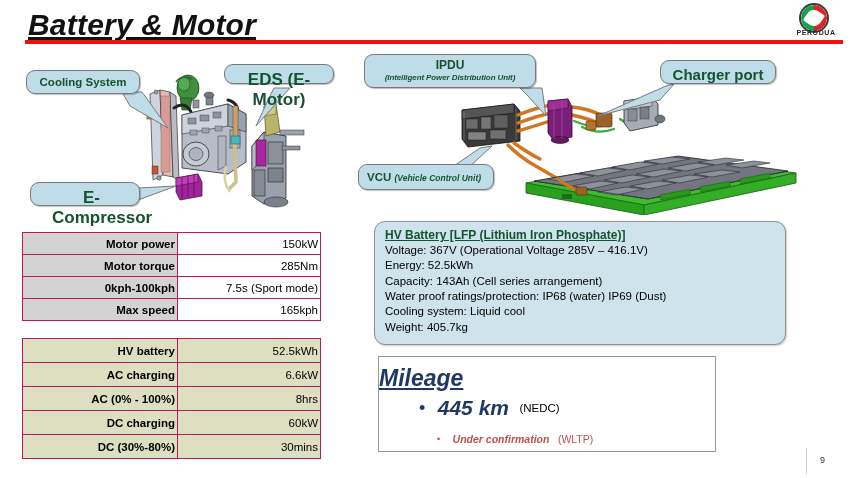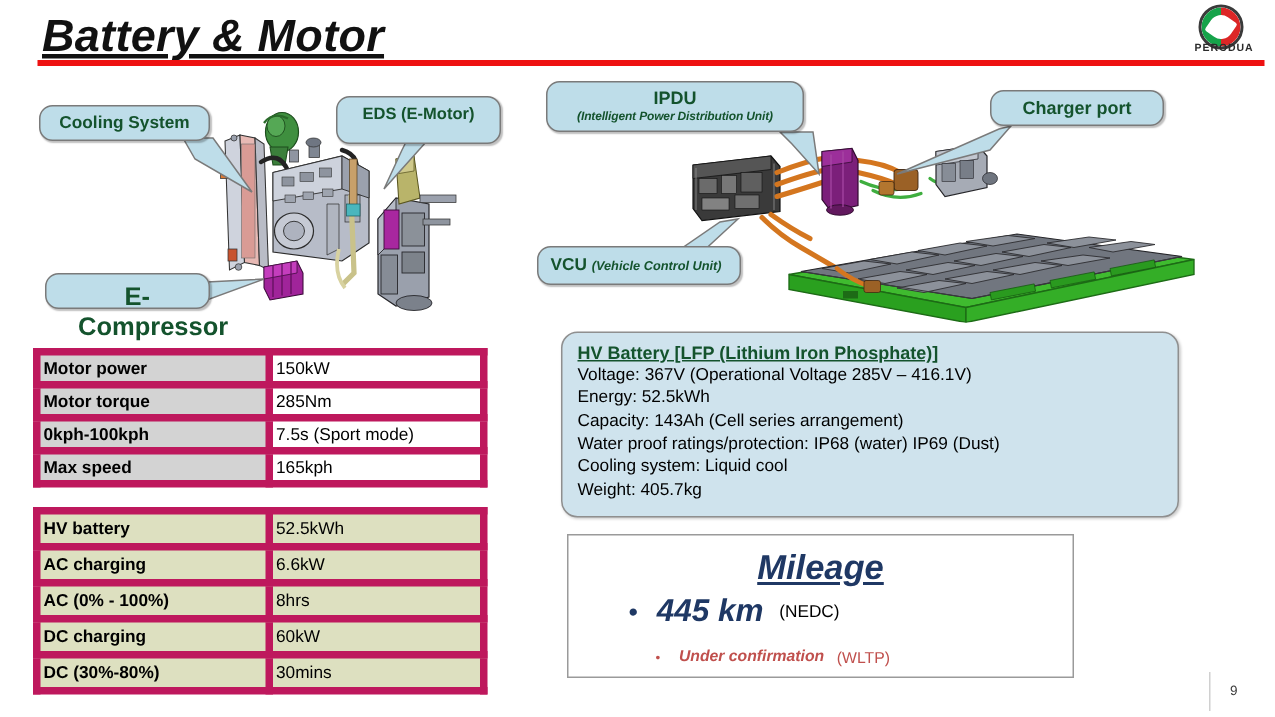--- a/index.html
+++ b/index.html
@@ -117,42 +117,42 @@
     letter-spacing: -0.1px;
   }
   .callout .sub-inline {
     font-size: 8.5px;
     font-style: italic;
     font-weight: bold;
     text-align: right;
   }
 
   #callout-cooling   { left: 26px;  top: 70px;  width: 114px; font-size: 11.5px; padding-top: 5px; height: 24px; }
-  #callout-eds       { left: 224px; top: 64px;  width: 110px; font-size: 11px; padding-top: 5px; height: 32px; }
+  #callout-eds       { left: 224px; top: 64px;  width: 110px; font-size: 17px; padding-top: 5px; height: 20px; }
   #callout-ecomp     { left: 30px;  top: 182px; width: 110px; font-size: 17px; padding-top: 5px; height: 24px; padding-left: 21px; }
   #callout-ipdu      { left: 364px; top: 54px;  width: 172px; font-size: 12px;   padding-top: 4px; height: 34px; }
   #callout-vcu       { left: 358px; top: 164px; width: 136px; font-size: 11.5px; padding-top: 6px; height: 26px; text-align: left; }
-  #callout-charger   { left: 660px; top: 60px;  width: 116px; font-size: 12px; padding-top: 5px; height: 24px; }
+  #callout-charger   { left: 660px; top: 60px;  width: 116px; font-size: 15px; padding-top: 5px; height: 24px; }
 
   
   .tail { position: absolute; }
 
   
   .art { position: absolute; }
 
   
   .spec-table {
     position: absolute;
     border-collapse: collapse;
     table-layout: fixed;
   }
   .spec-table td {
-    border: 5px solid #be185d;
+    border: 1px solid #be185d;
     font-size: 11.5px;
-    text-align: left;
+    text-align: right;
     color: #000000;
     height: 22px;
     padding: 1px 2px;
     box-sizing: border-box;
   }
   .spec-table td.k { font-weight: bold; }
   #table-motor { left: 22px; top: 232px; width: 298px; }
   #table-motor td.k { background: #d3d3d3; width: 155px; }
   #table-motor td.v { background: #ffffff; width: 143px; }
   #table-battery { left: 22px; top: 338px; width: 298px; }
@@ -192,21 +192,20 @@
     position: absolute;
     left: 378px;
     top: 356px;
     width: 338px;
     height: 96px;
     background: #ffffff;
     border: 1px solid #9a9a9a;
     box-sizing: border-box;
   }
   .mileage-title {
-    text-align: center;
     margin-top: 8px;
     font-size: 23px;
     font-weight: bold;
     font-style: italic;
     color: #1f3864;
     text-decoration: underline;
   }
   .mileage-main {
     margin-top: 4px;
     padding-left: 40px;

